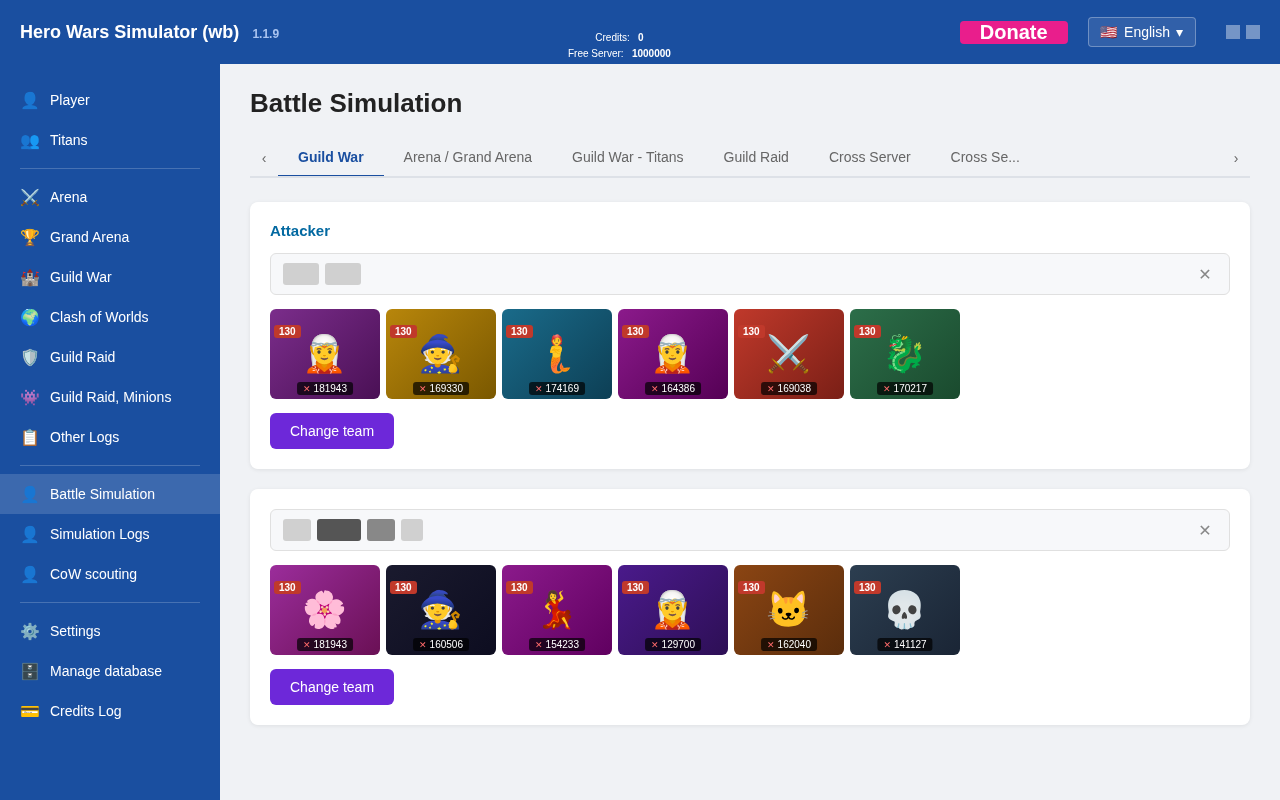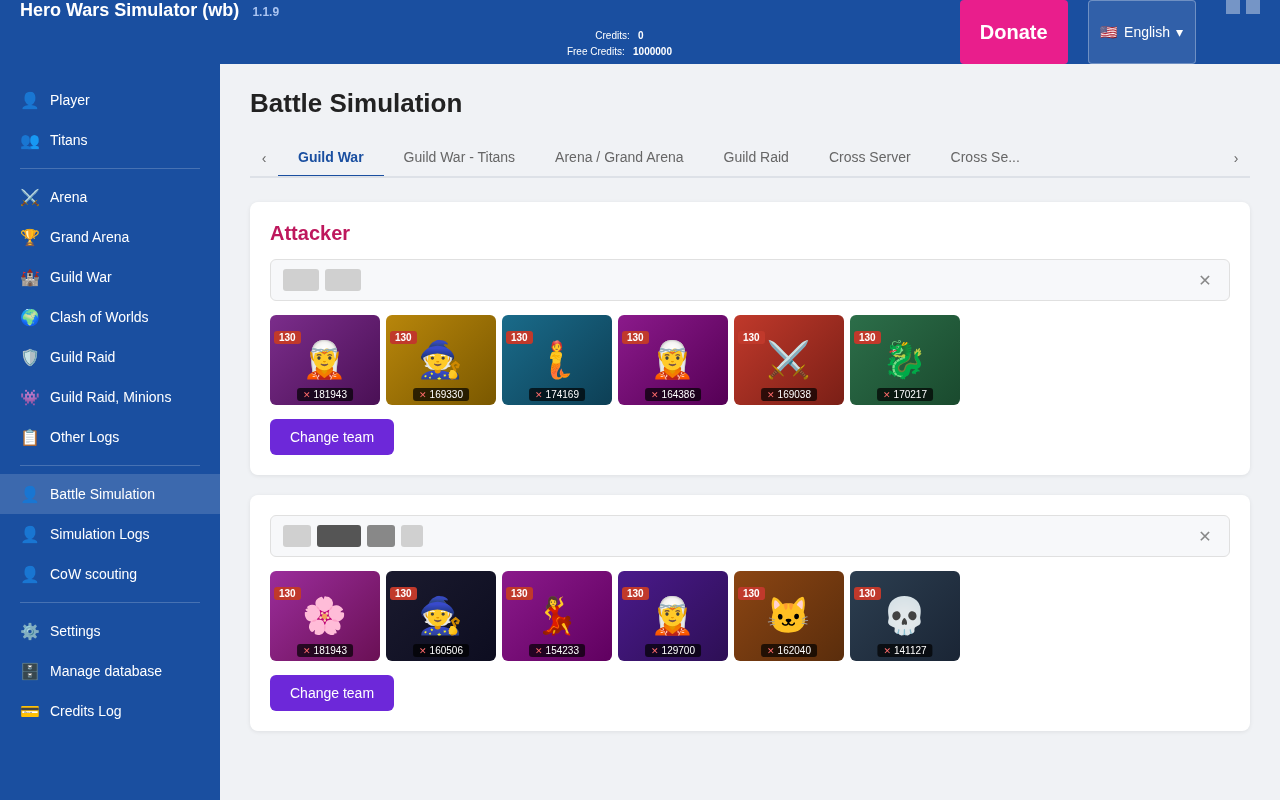--- a/index.html
+++ b/index.html
@@ -3,20 +3,21 @@
   <meta charset="utf-8">
   <style>
     * { box-sizing: border-box; margin: 0; padding: 0; }
     body { font-family: 'Segoe UI', Arial, sans-serif; background: #f0f2f5; min-height: 800px; }
 
     
     .header {
       background: #1a4fa0;
       color: white;
       display: flex;
+      align-items: center;
       padding: 0 20px;
       height: 64px;
       gap: 20px;
     }
     .header-title {
       font-size: 18px;
       font-weight: bold;
       white-space: nowrap;
     }
     .header-version {
@@ -162,23 +163,23 @@
 
     
     .card {
       background: white;
       border-radius: 8px;
       padding: 20px;
       margin-bottom: 20px;
       box-shadow: 0 1px 4px rgba(0,0,0,0.08);
     }
     .card-title {
-      font-size: 20px;
+      font-size: 15px;
       font-weight: 600;
-      color: #be185d;
+      color: #0369a1;
       margin-bottom: 14px;
     }
 
     
     .team-selector-bar {
       display: flex;
       align-items: center;
       gap: 6px;
       background: #f7f8fa;
       border: 1px solid #e0e0e0;
@@ -289,21 +290,21 @@
     <span>Hero Wars Simulator (wb)</span>
     <span class="header-version">1.1.9</span>
   </div>
   <div class="header-credits">
     <div>
       <span>Credits:</span>
       &nbsp;
       <span class="val">0</span>
     </div>
     <div>
-      <span>Free Credits:</span>
+      <span>Free Server:</span>
       &nbsp;
       <span class="val">1000000</span>
     </div>
   </div>
   <button class="donate-btn">Donate</button>
   <div class="lang-selector">
     <span>🇺🇸</span>
     <span>English</span>
     <span>▾</span>
   </div>
@@ -381,22 +382,22 @@
     </div>
   </nav>
 
   <main class="main">
     <h1 class="page-title">Battle Simulation</h1>
 
     <div class="tabs-container">
       <div class="tab-arrow">‹</div>
       <div class="tabs-list">
         <div class="tab active">Guild War</div>
+        <div class="tab">Arena / Grand Arena</div>
         <div class="tab">Guild War - Titans</div>
-        <div class="tab">Arena / Grand Arena</div>
         <div class="tab">Guild Raid</div>
         <div class="tab">Cross Server</div>
         <div class="tab">Cross Se...</div>
       </div>
       <div class="tab-arrow">›</div>
     </div>
 
     <div class="card">
       <div class="card-title">Attacker</div>
 

